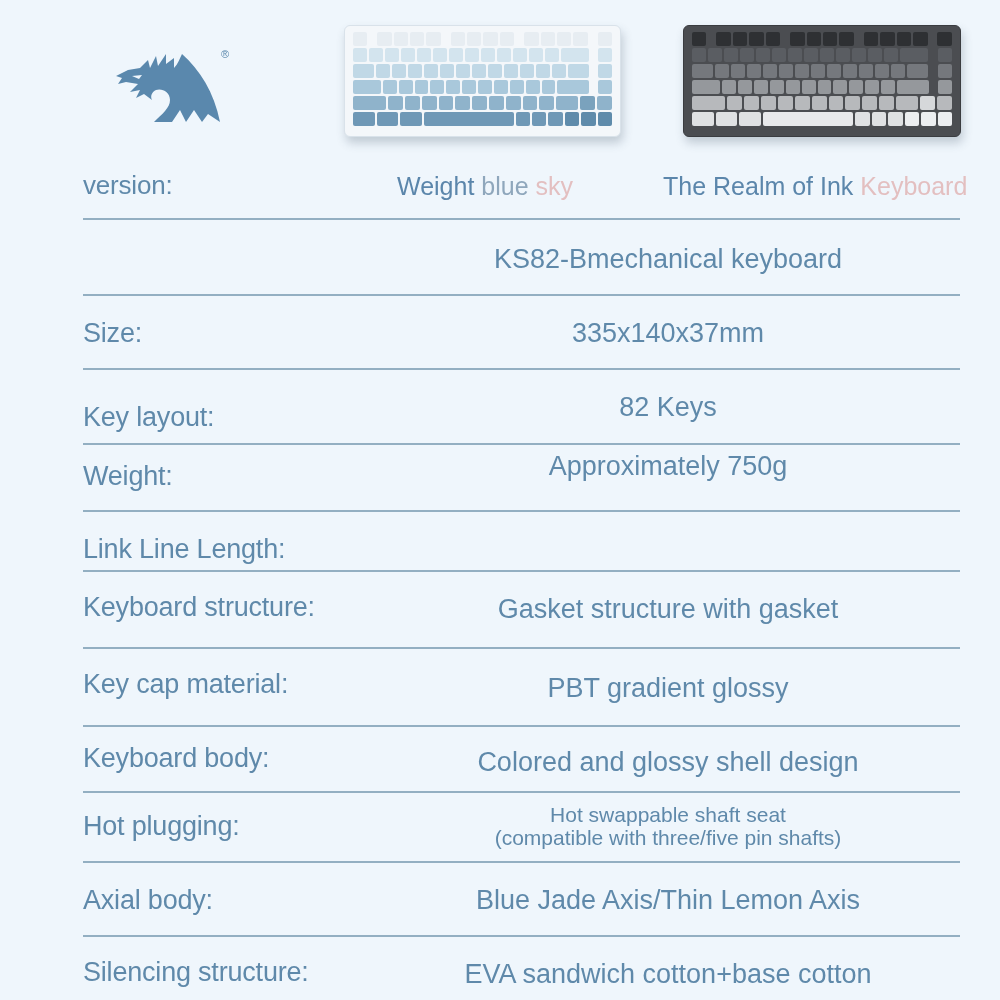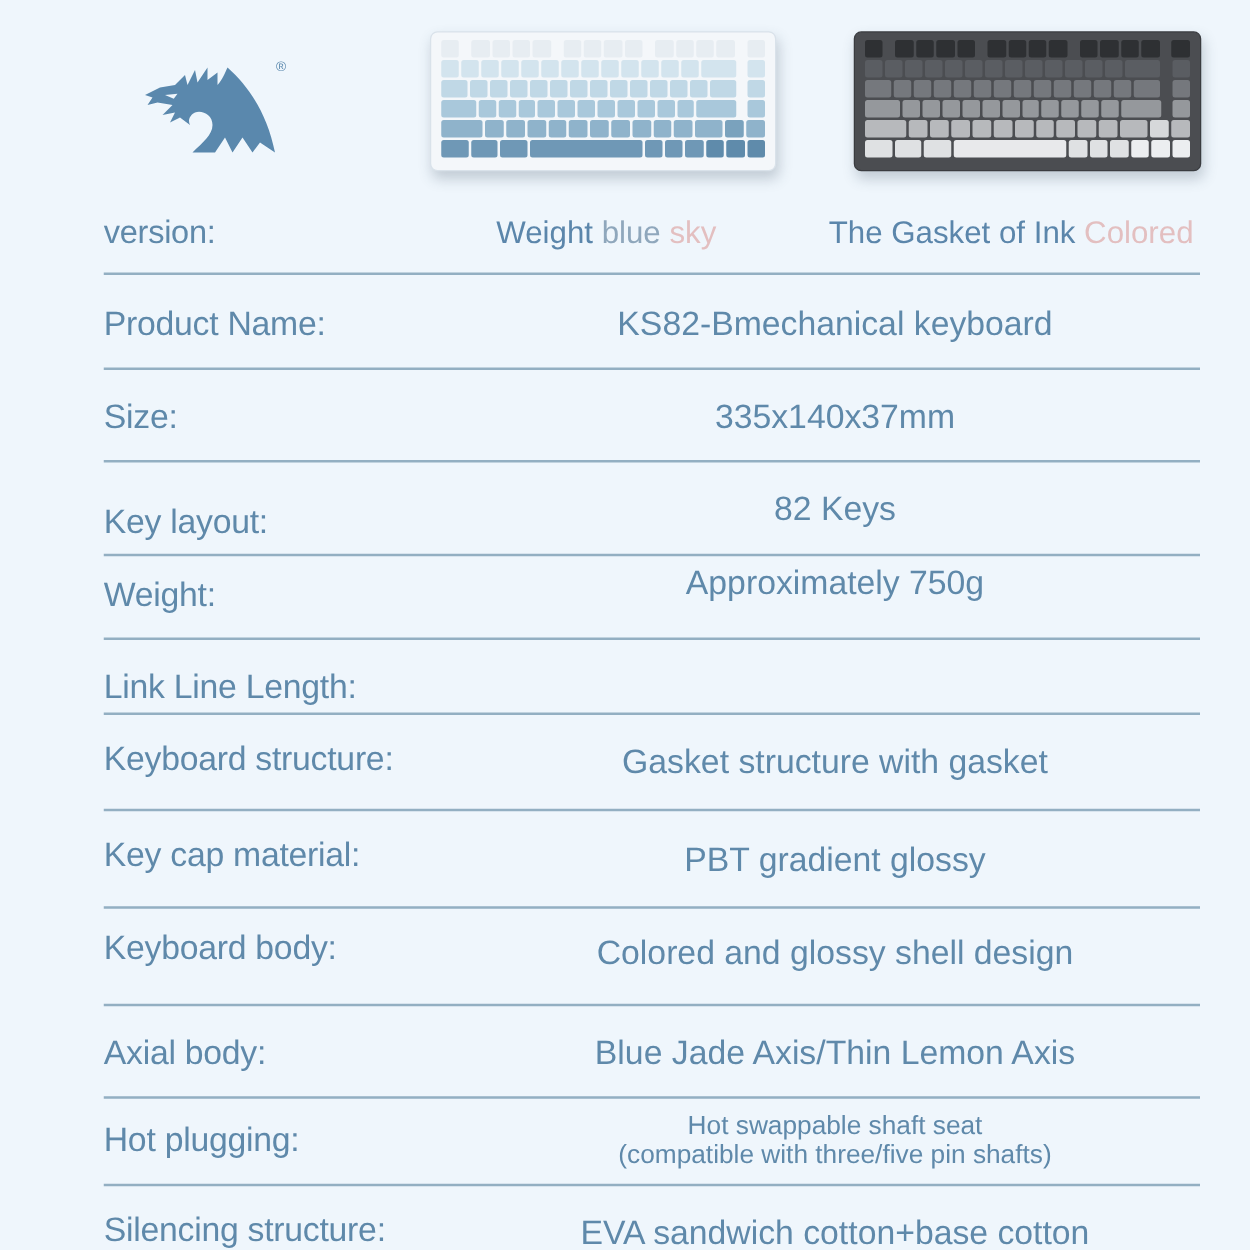--- a/index.html
+++ b/index.html
@@ -334,26 +334,25 @@
 </div>
 
 <div class="table">
 
   <div class="row version-row" style="height:70px">
     <span class="label" style="top:20px; font-size:26px;">version:</span>
     <span class="v1" style="top:22px;">
       <span class="c-blue">Weight </span><span class="c-mid">blue </span><span class="c-pink">sky</span>
     </span>
     <span class="v2" style="top:22px;">
-      <span class="c-blue">The Gasket of Ink </span><span class="c-pink">Colored</span>
+      <span class="c-blue">The Realm of Ink </span><span class="c-pink">Keyboard</span>
     </span>
   </div>
 
   <div class="row" style="height:76px">
-    <span class="label" style="top:24px">Product Name:</span>
     <span class="value" style="top:24px">KS82-Bmechanical keyboard</span>
   </div>
 
   <div class="row" style="height:74px">
     <span class="label" style="top:22px">Size:</span>
     <span class="value" style="top:22px">335x140x37mm</span>
   </div>
 
   <div class="row" style="height:75px">
     <span class="label" style="top:32px">Key layout:</span>
@@ -372,36 +371,36 @@
   <div class="row" style="height:77px">
     <span class="label" style="top:20px">Keyboard structure:</span>
     <span class="value" style="top:22px">Gasket structure with gasket</span>
   </div>
 
   <div class="row" style="height:78px">
     <span class="label" style="top:20px">Key cap material:</span>
     <span class="value" style="top:24px">PBT gradient glossy</span>
   </div>
 
-  <div class="row" style="height:78px">
+  <div class="row" style="height:66px">
     <span class="label" style="top:16px">Keyboard body:</span>
     <span class="value" style="top:20px">Colored and glossy shell design</span>
-  </div>
-
-  <div class="row" style="height:74px">
-    <span class="label" style="top:22px">Axial body:</span>
-    <span class="value" style="top:22px">Blue Jade Axis/Thin Lemon Axis</span>
   </div>
 
   <div class="row" style="height:70px">
     <span class="label" style="top:18px">Hot plugging:</span>
     <span class="value two-line" style="top:10px">
       <span style="display:block">Hot swappable shaft seat</span>
       <span style="display:block">(compatible with three/five pin shafts)</span>
     </span>
   </div>
 
+  <div class="row" style="height:74px">
+    <span class="label" style="top:22px">Axial body:</span>
+    <span class="value" style="top:22px">Blue Jade Axis/Thin Lemon Axis</span>
+  </div>
+
   <div class="row" style="height:80px; border-bottom:none">
     <span class="label" style="top:20px">Silencing structure:</span>
     <span class="value" style="top:22px">EVA sandwich cotton+base cotton</span>
   </div>
 
 </div>
 
 </body></html>

